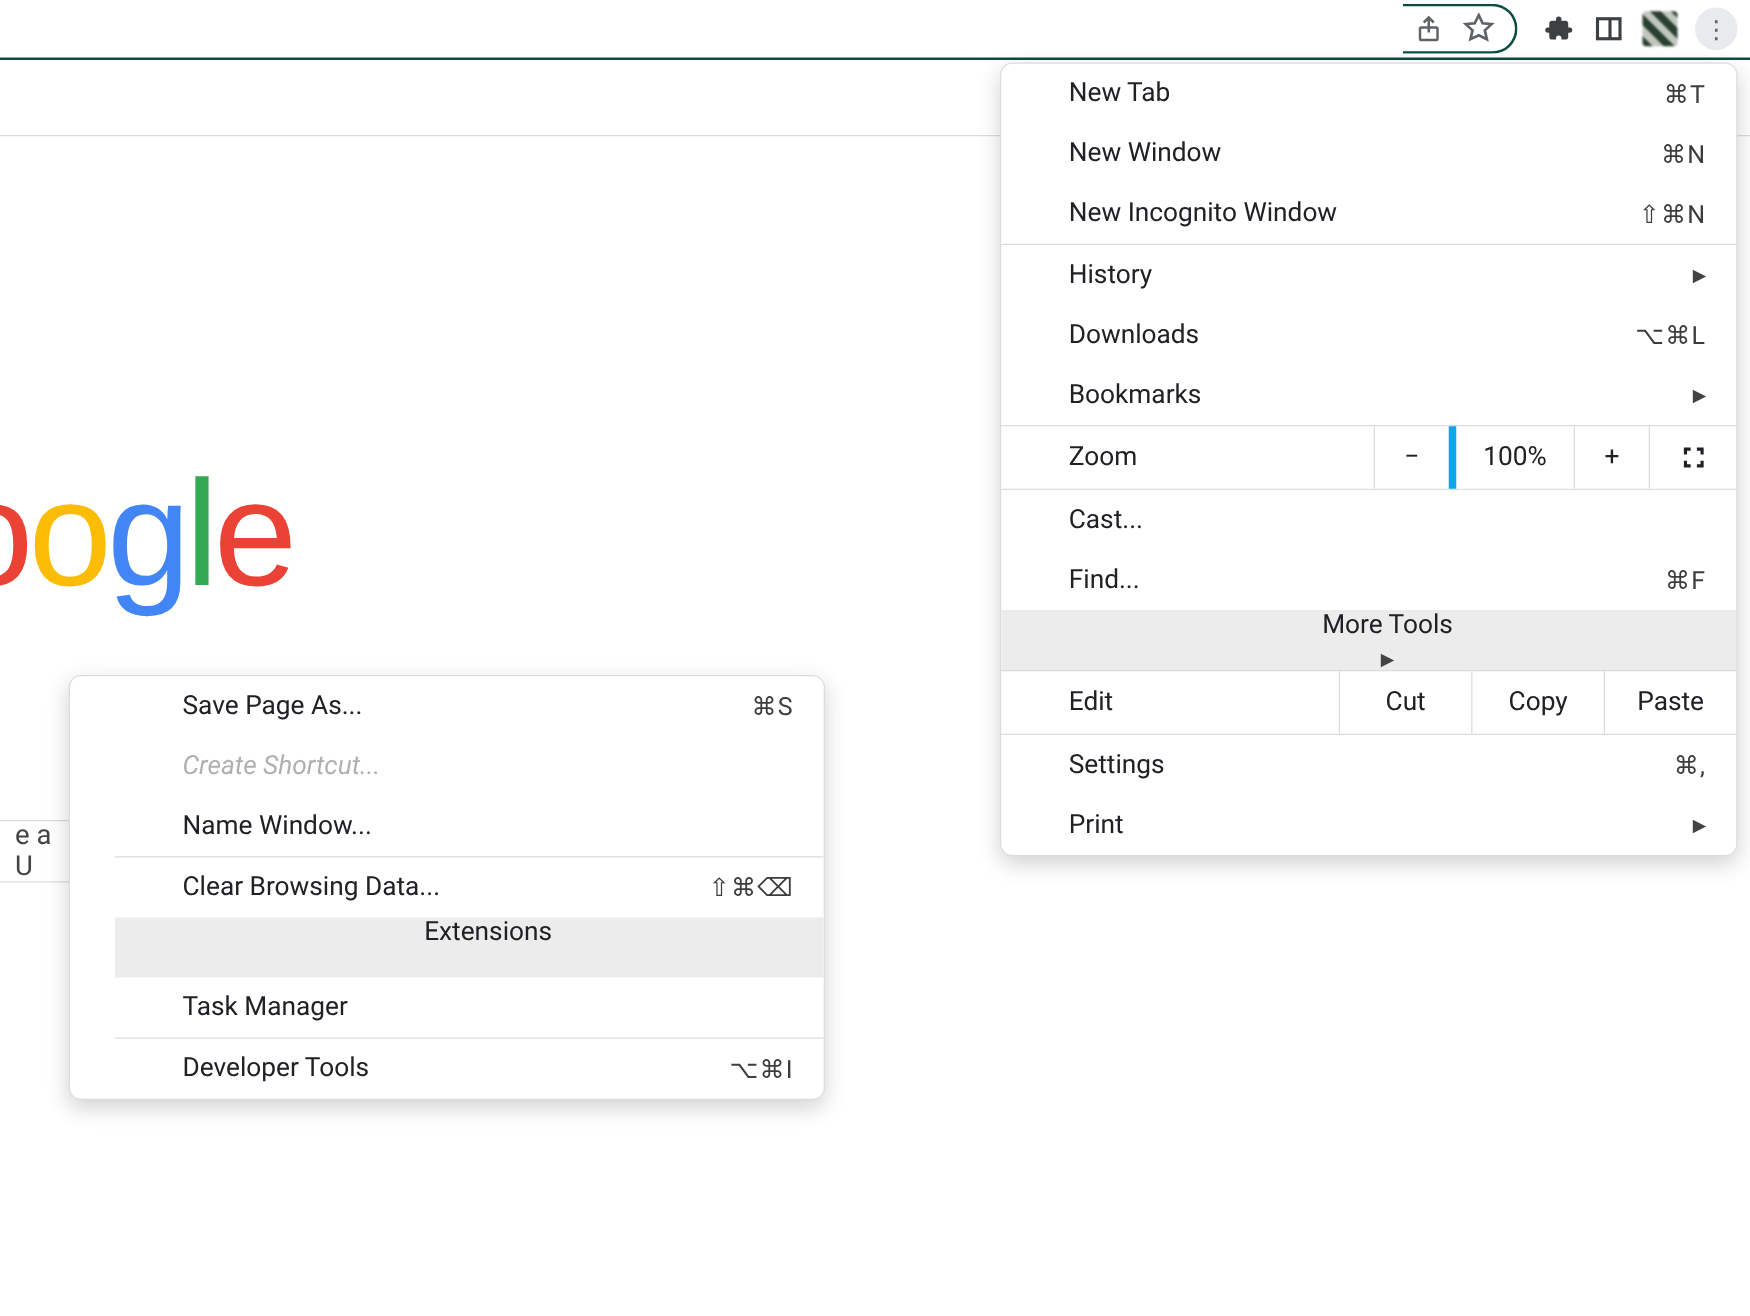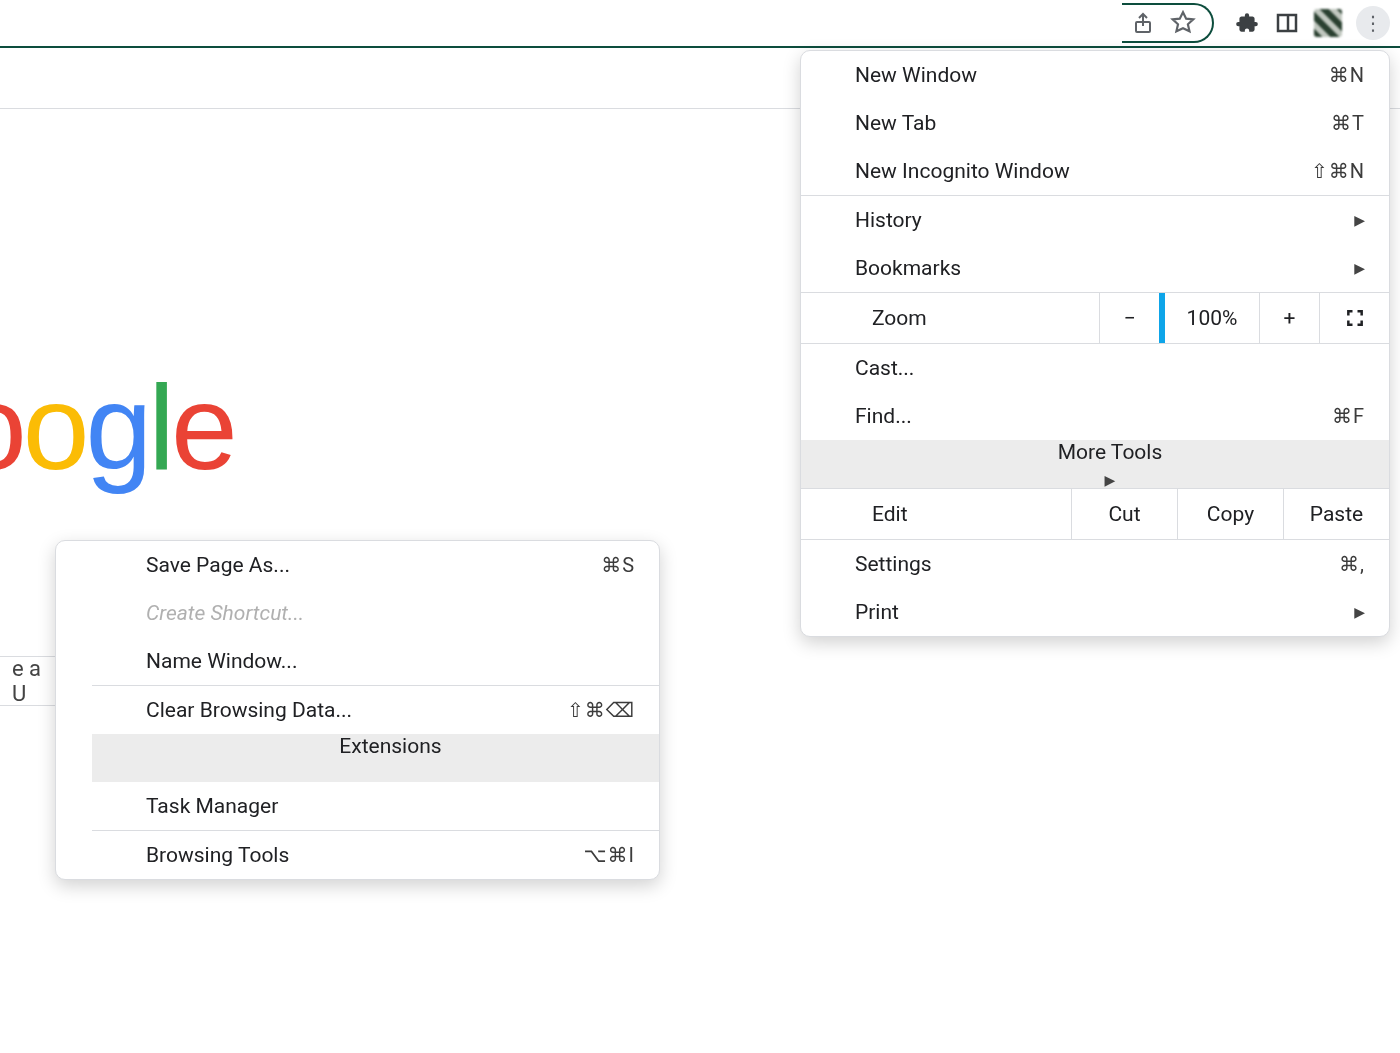--- a/index.html
+++ b/index.html
@@ -143,21 +143,20 @@
     display:flex;
     align-items:stretch;
     height: 52px;
     border-top: 1px solid #dadce0;
     border-bottom: 1px solid #dadce0;
   }
   .zoom-row .label, .edit-row .label {
     flex: 1;
     display:flex; align-items:center;
     padding-left: 54px;
-    margin-left: 17px;
   }
   .zoom-row .btn, .edit-row .btn {
     border-left:1px solid #dadce0;
     display:flex;align-items:center;justify-content:center;
     font-size: 21px;
   }
   .zoom-row .btn { width: 60px; }
   .zoom-row .pct { width: 100px; border-left:6px solid #0ea5e9; display:flex;align-items:center;justify-content:center; }
   .zoom-row .fs { width: 70px; }
   .edit-row .btn { width: 106px; }
@@ -201,36 +200,40 @@
   <div class="google-logo">
     <span class="g-blue" style="position:relative;">
       
     </span><span class="g-red">o</span><span class="g-yellow">o</span><span class="g-blue">g</span><span class="g-green">l</span><span class="g-red">e</span>
   </div>
   <div class="search-edge">e a U</div>
 </div>
 
 <div class="menu main-menu">
   <div class="menu-item">
+    <span>New Tab</span>
+    <span class="shortcut">⌘T</span>
+  </div>
+  <div class="menu-item">
     <span>New Window</span>
     <span class="shortcut">⌘N</span>
   </div>
   <div class="menu-item">
-    <span>New Tab</span>
-    <span class="shortcut">⌘T</span>
-  </div>
-  <div class="menu-item">
     <span>New Incognito Window</span>
     <span class="shortcut">⇧⌘N</span>
   </div>
 
   <div class="menu-sep"></div>
   <div class="menu-item">
     <span>History</span>
     <span class="arrow">▶</span>
+  </div>
+  <div class="menu-item">
+    <span>Downloads</span>
+    <span class="shortcut">⌥⌘L</span>
   </div>
   <div class="menu-item">
     <span>Bookmarks</span>
     <span class="arrow">▶</span>
   </div>
 
   <div class="zoom-row">
     <div class="label">Zoom</div>
     <div class="btn">−</div>
     <div class="pct">100%</div>
@@ -288,16 +291,16 @@
     <span class="shortcut">⇧⌘⌫</span>
   </div>
   <div class="menu-item hover">
     <span>Extensions</span>
   </div>
   <div class="menu-item">
     <span>Task Manager</span>
   </div>
   <div class="menu-sep"></div>
   <div class="menu-item">
-    <span>Browsing Tools</span>
+    <span>Developer Tools</span>
     <span class="shortcut">⌥⌘I</span>
   </div>
 </div>
 
 </body></html>

